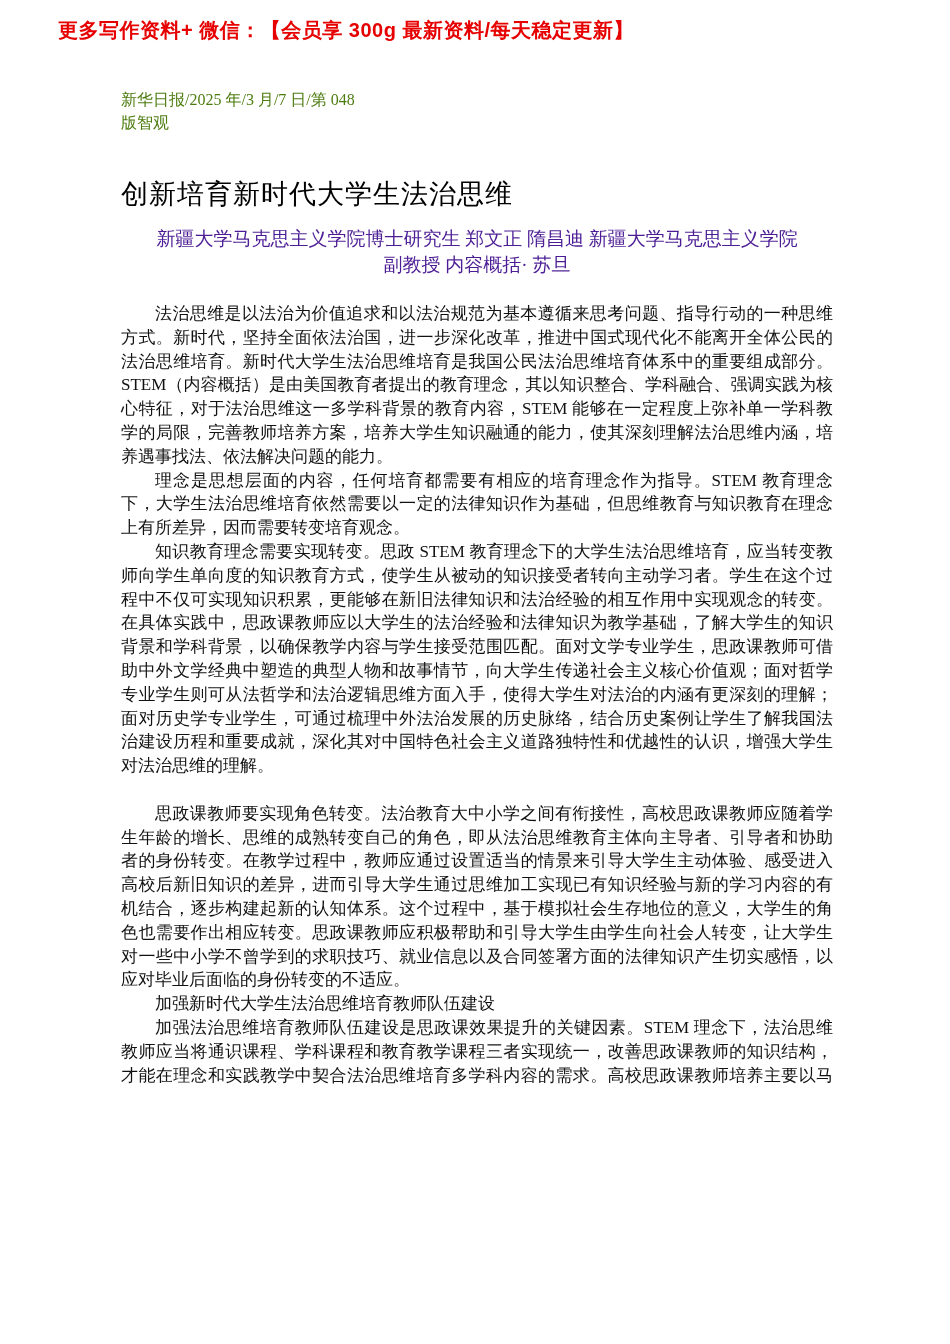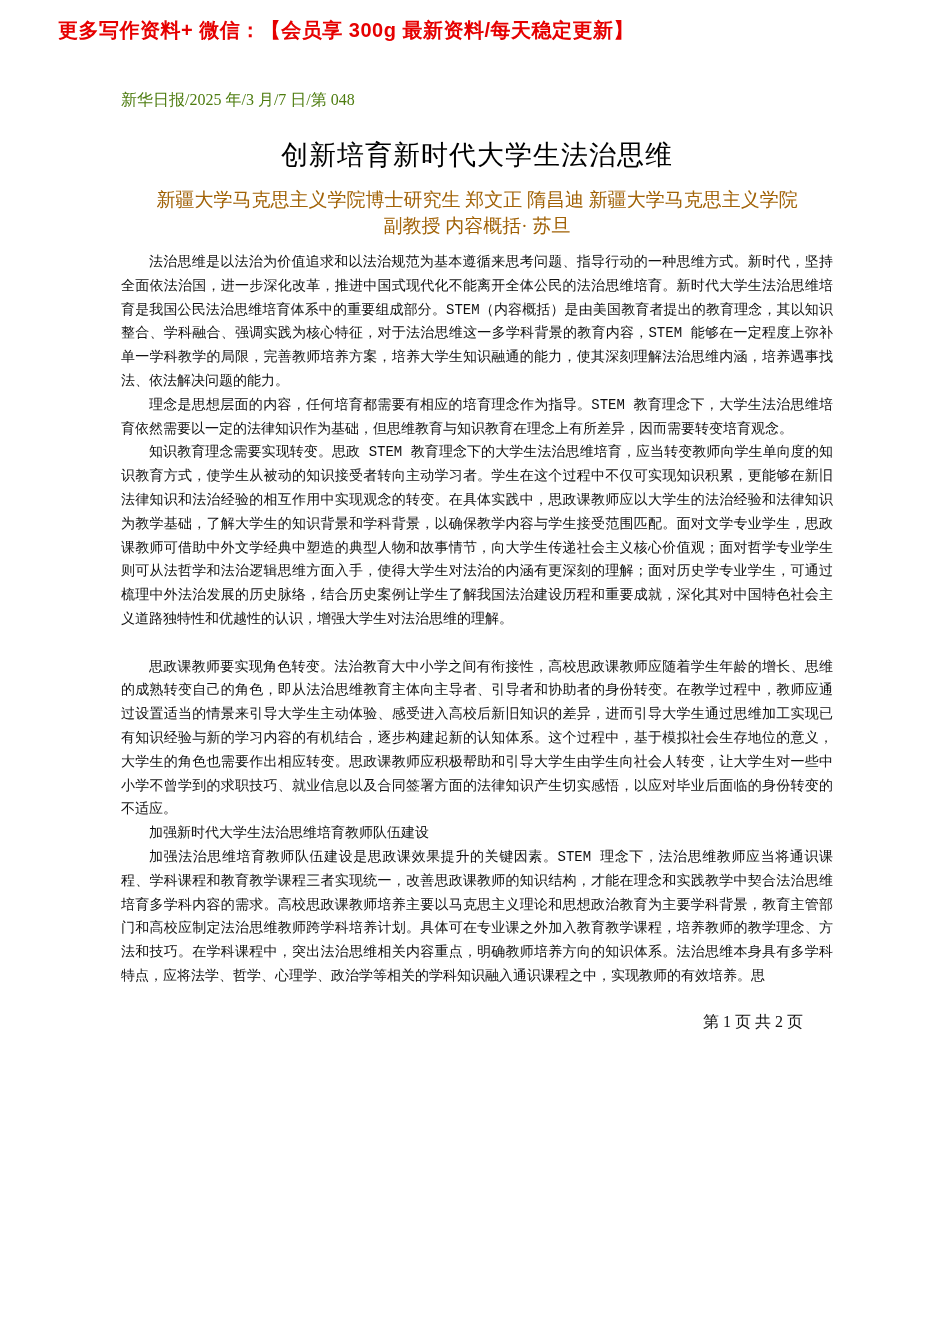--- a/index.html
+++ b/index.html
@@ -34,43 +34,42 @@
     left: 121px;
     top: 88px;
     width: 712px;
   }
   .source {
     font-size: 16px;
     line-height: 23px;
     color: #4d7c0f;
   }
   .title {
-    margin: 26px 0 0 0;
+    margin: 42px 0 0 0;
     font-size: 27px;
     font-weight: 500;
-    text-align: center;
+    text-align: left;
     color: #000000;
     letter-spacing: 1px;
   }
   .authors {
     margin-top: 14px;
     font-size: 19px;
     line-height: 26px;
     font-weight: 500;
     text-align: center;
-    color: #a16207;
+    color: #4c1d95;
   }
   .body {
-    margin-top: 12px;
-    font-size: 14px;
+    margin-top: 24px;
+    font-size: 17px;
     line-height: 23.8px;
     text-align: justify;
     text-justify: inter-ideograph;
     color: #111111;
-    font-family: Liberation Mono, monospace;
   }
   .body p {
     margin: 0;
     padding: 0;
     text-indent: 2em;
   }
   .body p.spacer {
     text-indent: 0;
     height: 23.8px;
   }
@@ -112,20 +111,21 @@
 <body>
 
 <div class="page">
 
   <div class="promo">更多写作资料+ 微信：【会员享 300g 最新资料/每天稳定更新】</div>
 
   <div class="content">
 
     <div class="source">
       <div>新华日报/2025 年/3 月/7 日/第 048</div>
+      <div>版智观</div>
     </div>
 
     <h1 class="title">创新培育新时代大学生法治思维</h1>
 
     <div class="authors">
       <div>新疆大学马克思主义学院博士研究生 郑文正 隋昌迪 新疆大学马克思主义学院</div>
       <div>副教授 内容概括· 苏旦</div>
     </div>
 
     <div class="body" id="article-body">

